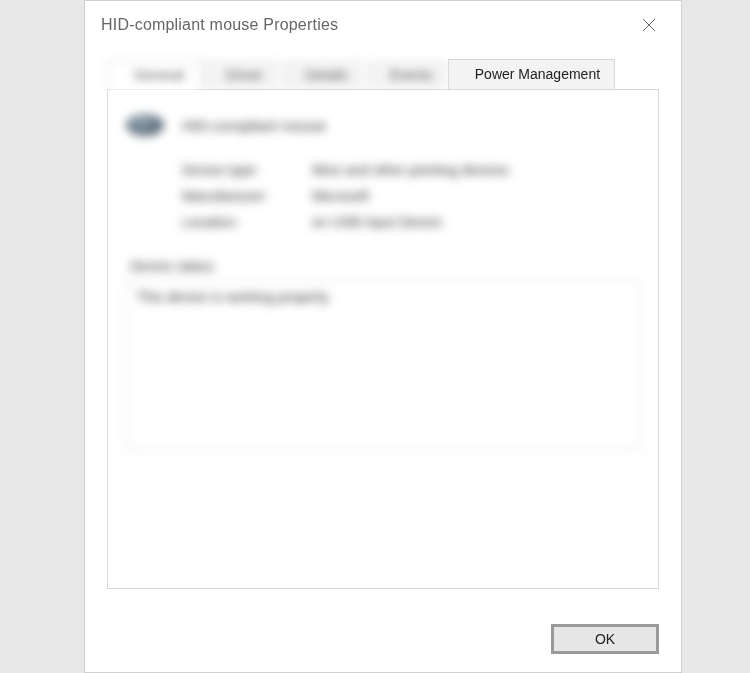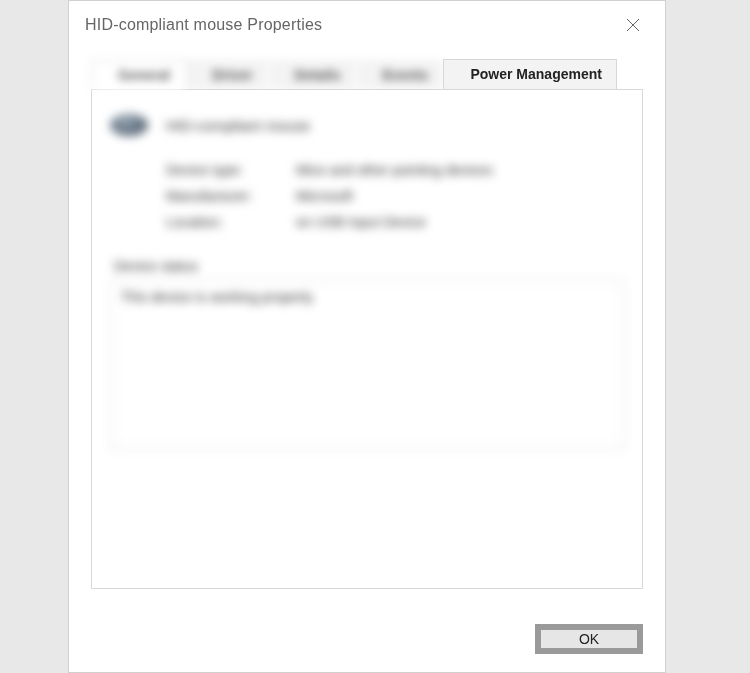--- a/index.html
+++ b/index.html
@@ -12,21 +12,21 @@
       font-family: "Segoe UI", Tahoma, sans-serif;
       background: #e8e8e8;
       width: 750px;
       height: 673px;
       overflow: hidden;
       position: relative;
     }
     
     .dialog {
       position: absolute;
-      left: 68px;
+      left: 84px;
       top: 0;
       width: 598px;
       height: 673px;
       background: #ffffff;
       border: 1px solid #d0d0d0;
       display: flex;
       flex-direction: column;
     }
     
     .titlebar {
@@ -70,21 +70,20 @@
     
     .tab {
       padding: 6px 14px 7px 26px;
       font-size: 14px;
       color: #333;
       border: 1px solid transparent;
       border-bottom: none;
       background: #f3f3f3;
       cursor: pointer;
       position: relative;
-      font-weight: bold;
     }
 
     .tab.blurred {
       filter: blur(4px);
       color: #555;
     }
     
     .tab.active {
       background: #ffffff;
       border-color: #d8d8d8;
@@ -172,21 +171,21 @@
       display: flex;
       justify-content: flex-end;
       gap: 12px;
       padding: 16px 22px 18px 0;
       margin-top: auto;
     }
     
     .btn {
       min-width: 108px;
       height: 30px;
-      border: 6px solid #1d4ed8;
+      border: 3px solid #1d4ed8;
       background: #f0f0f0;
       font-size: 14px;
       color: #222;
       cursor: pointer;
       font-family: inherit;
     }
 
     .btn.primary {
       background: #e6e6e6;
       border-color: #9a9a9a;

